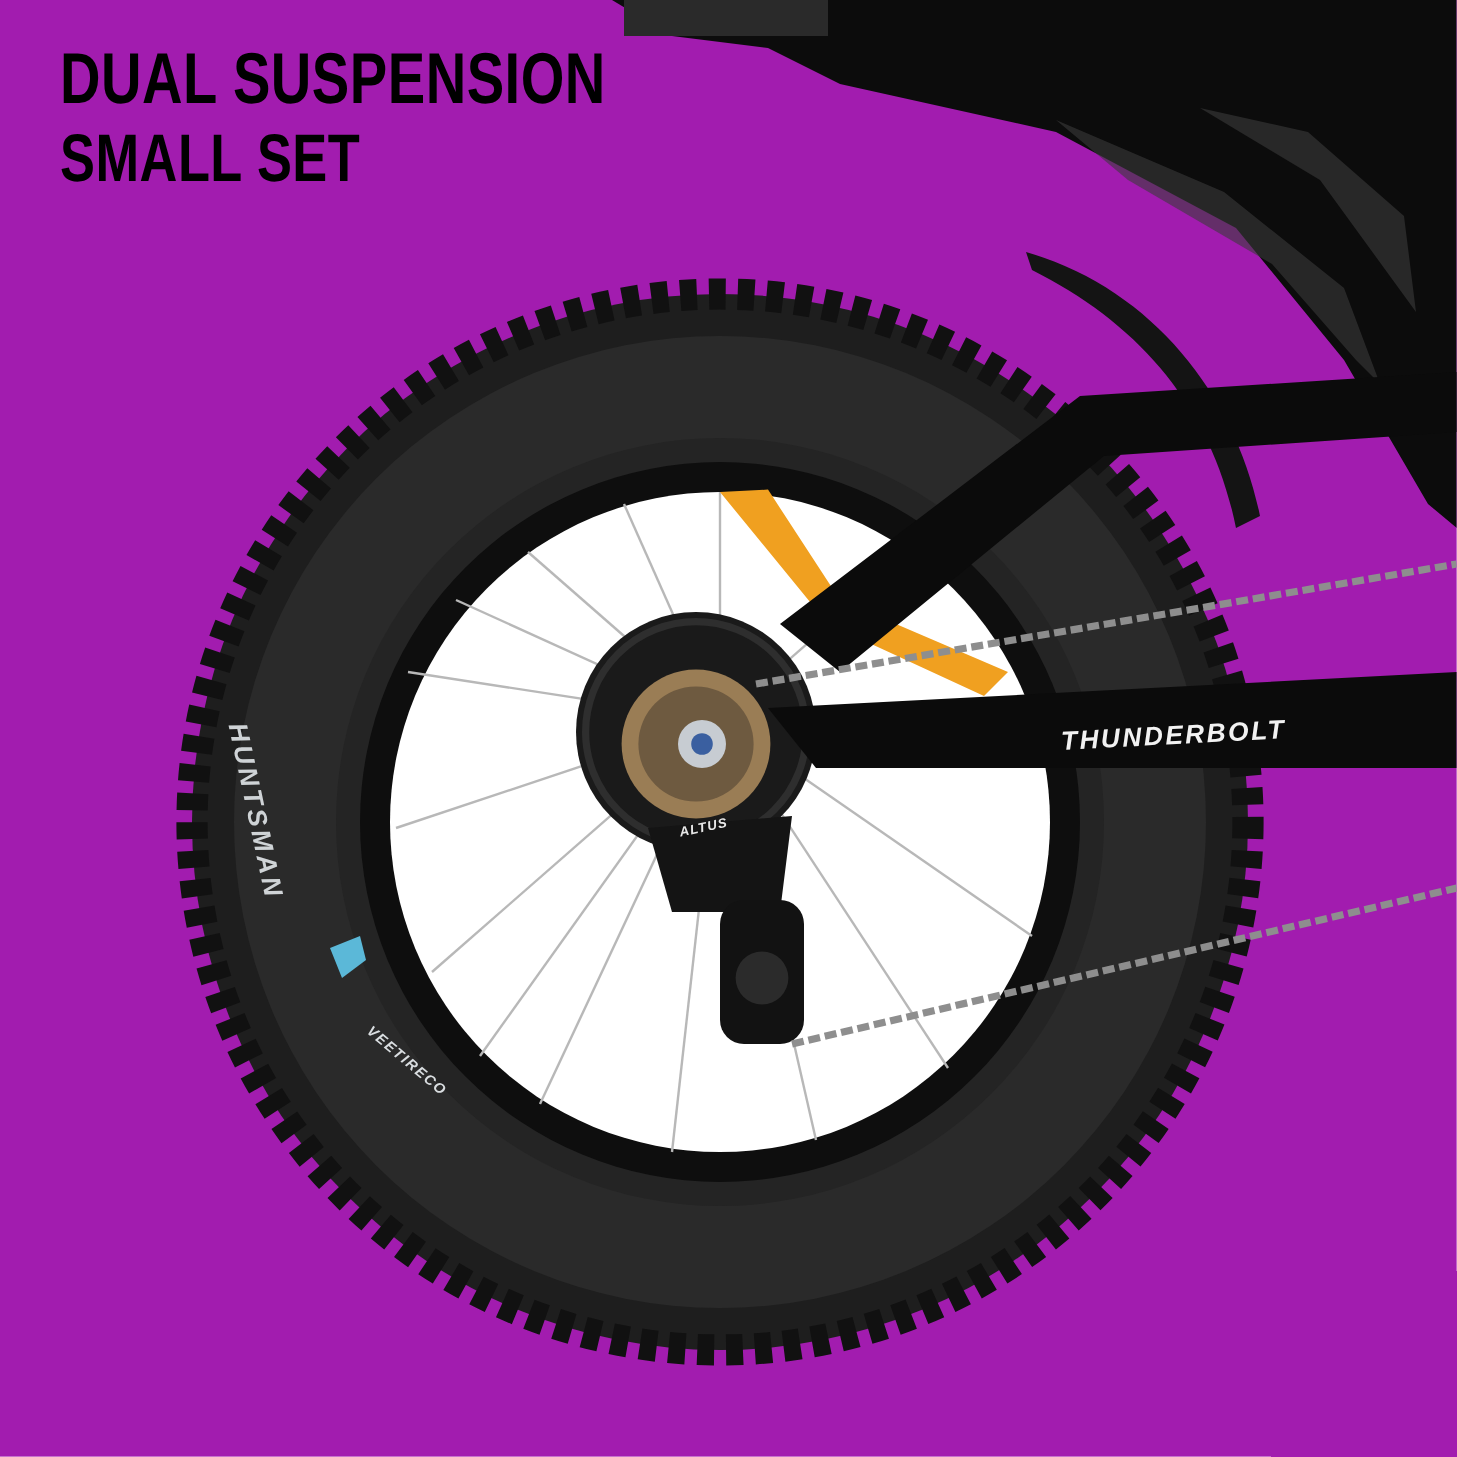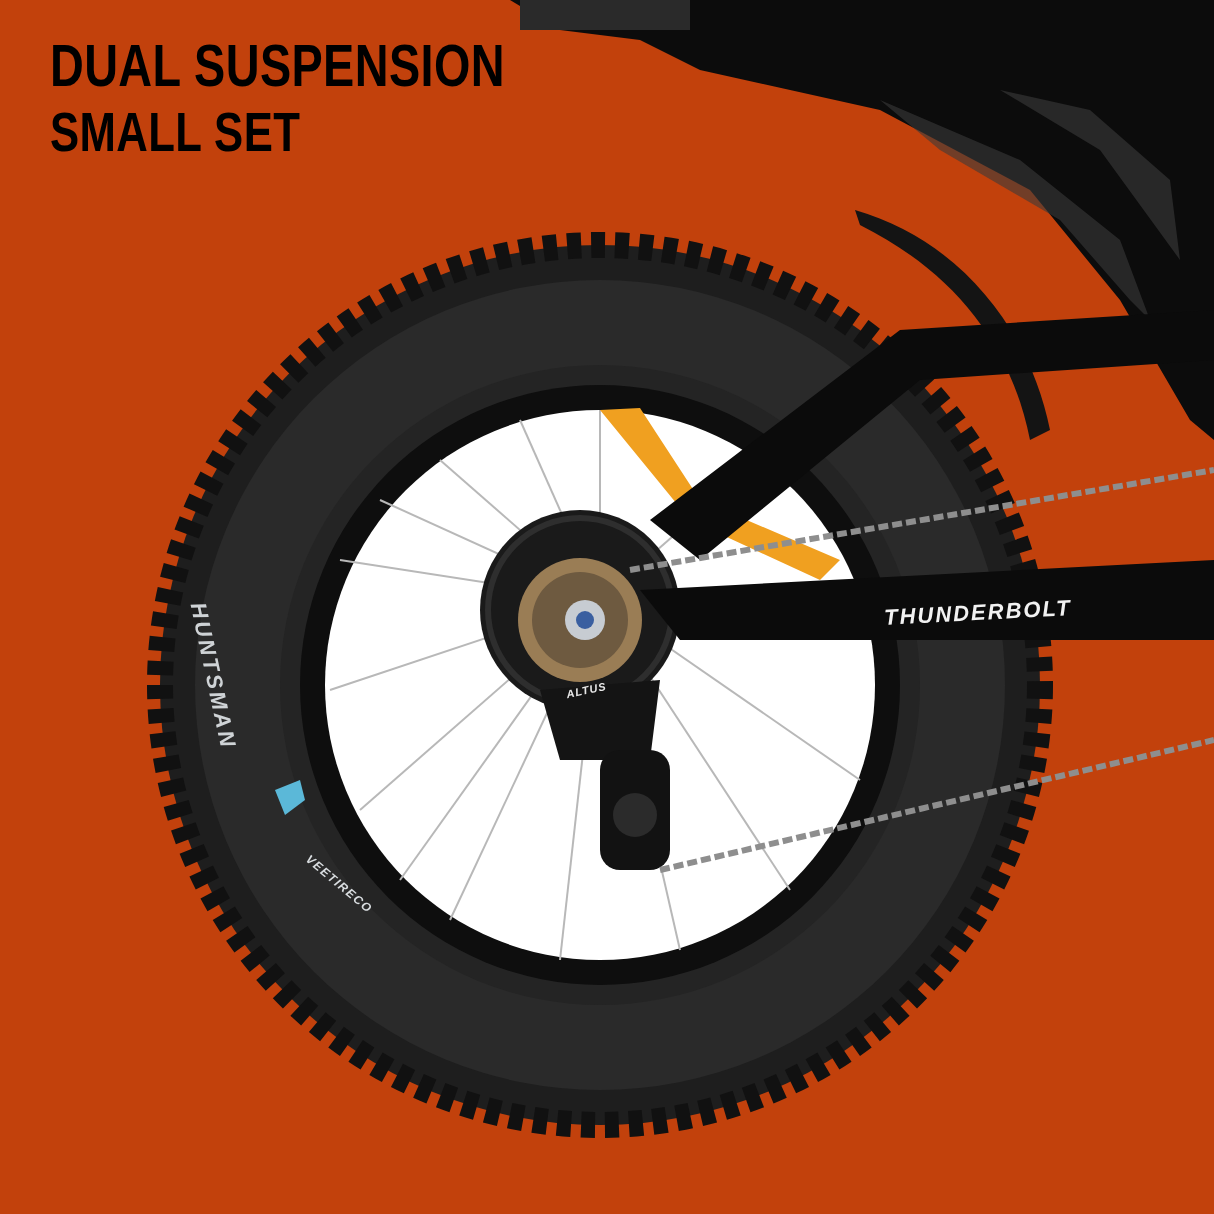--- a/index.html
+++ b/index.html
@@ -1,19 +1,19 @@
 <!DOCTYPE html>
 <html><head>
   <meta charset="utf-8">
   <style>
     html, body { margin: 0; padding: 0; background: #ffffff; }
     .canvas {
       position: relative;
       width: 1214px; height: 1214px;
-      background: #c2410c;
+      background: #a21caf;
       overflow: hidden;
       font-family: "Liberation Sans", sans-serif;
     }
     .headline {
       position: absolute;
       left: 50px; top: 36px;
       color: #000;
       font-family: "Liberation Sans", sans-serif;
       font-weight: bold;
       line-height: 1;

